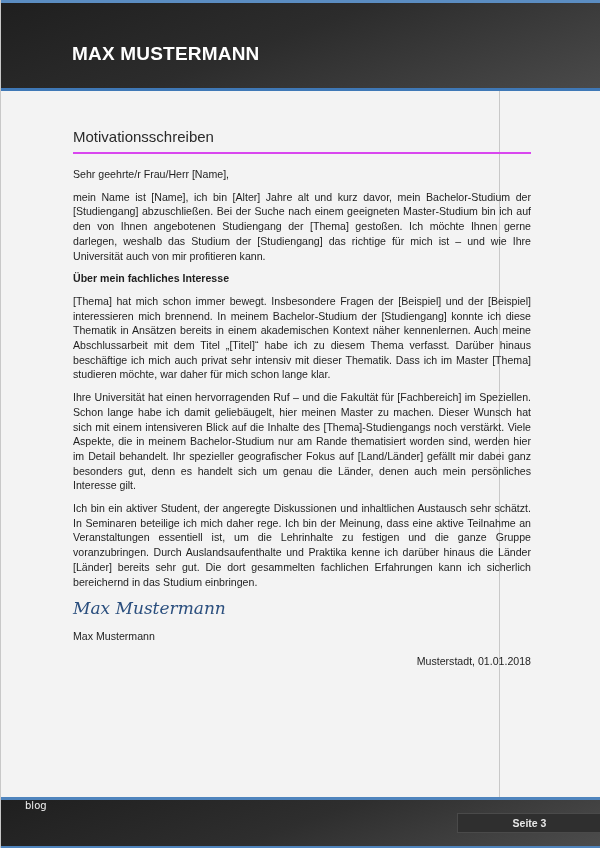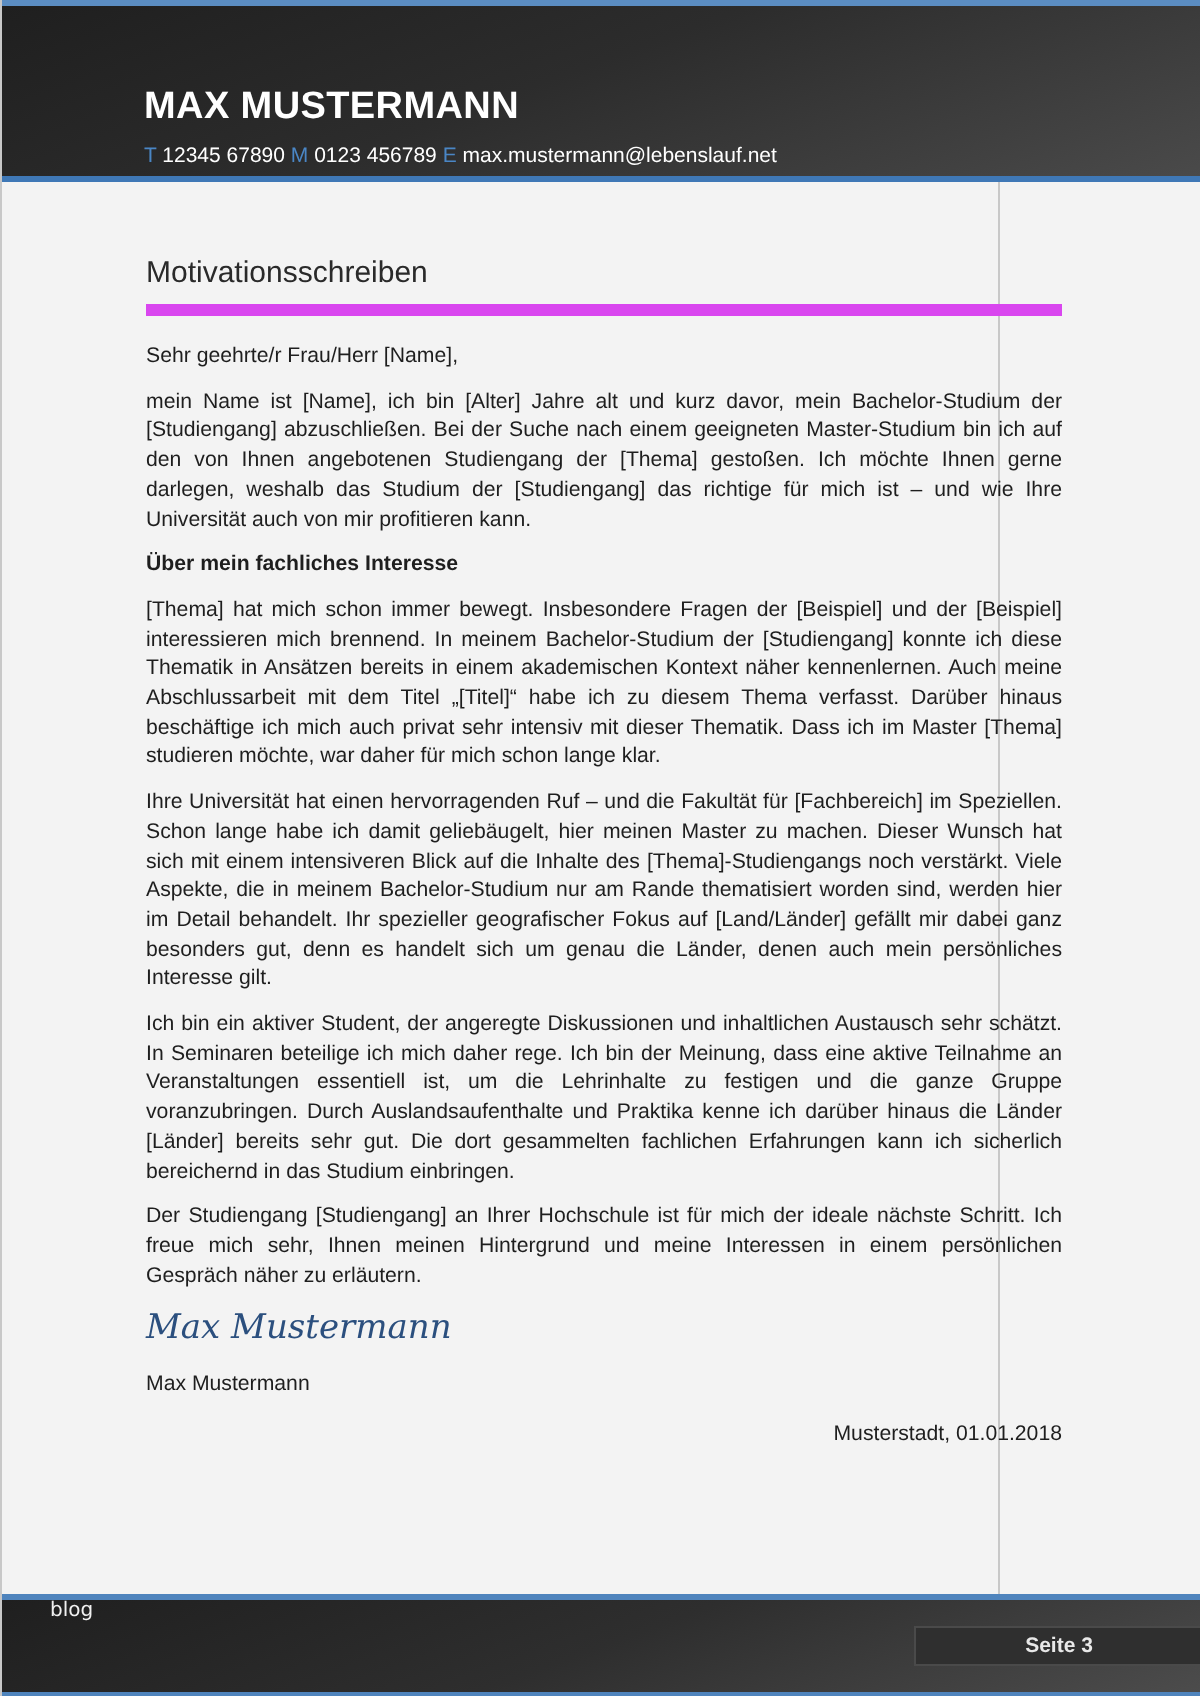--- a/index.html
+++ b/index.html
@@ -30,21 +30,21 @@
       position: absolute; left: 71px; top: 69px;
       color: #ffffff; font-size: 10.5px; white-space: nowrap;
     }
     .header .contact .lbl { color: #4a86c5; }
     .content {
       position: absolute; left: 72px; top: 128px; width: 458px;
       color: #1e1e1e; font-size: 10.6px; line-height: 14.7px;
     }
     .title {
       font-size: 15px; color: #2a2a2a; padding-bottom: 6px;
-      border-bottom: 6px solid #d946ef; margin-bottom: 13px;
+      border-bottom: 2px solid #d946ef; margin-bottom: 13px;
       line-height: 18px;
     }
     .content p { margin: 0 0 8px 0; text-align: justify; }
     .content h3 { margin: 0 0 8px 0; font-size: 10.6px; font-weight: bold; line-height: 14.7px; }
     .signature {
       font-family: "DejaVu Serif", serif; font-style: italic;
       color: #2b4f7e; font-size: 17px; margin: 6px 0 10px 0; line-height: 22px;
     }
     .date { text-align: right; margin-top: 10px; }
     .footer {
@@ -65,43 +65,34 @@
       text-align: center; line-height: 18px; font-weight: bold;
     }
   </style>
 </head>
 <body>
 
 <div class="page">
 
   <div class="header">
     <div class="name">MAX MUSTERMANN</div>
-    <div class="contact">
-      <span class="lbl">T</span>
-      <span>12345 67890</span>
-      <span class="lbl">M</span>
-      <span>0123 456789</span>
-      <span class="lbl">E</span>
-      <span>max.mustermann@lebenslauf.net</span>
-    </div>
   </div>
 
   <div class="content">
     <div class="title">Motivationsschreiben</div>
     <p>Sehr geehrte/r Frau/Herr [Name],</p>
     <p>mein Name ist [Name], ich bin [Alter] Jahre alt und kurz davor, mein Bachelor-Studium der [Studiengang] abzuschließen. Bei der Suche nach einem geeigneten Master-Studium bin ich auf den von Ihnen angebotenen Studiengang der [Thema] gestoßen. Ich möchte Ihnen gerne darlegen, weshalb das Studium der [Studiengang] das richtige für mich ist – und wie Ihre Universität auch von mir profitieren kann.</p>
 
     <h3>Über mein fachliches Interesse</h3>
     <p>[Thema] hat mich schon immer bewegt. Insbesondere Fragen der [Beispiel] und der [Beispiel] interessieren mich brennend. In meinem Bachelor-Studium der [Studiengang] konnte ich diese Thematik in Ansätzen bereits in einem akademischen Kontext näher kennenlernen. Auch meine Abschlussarbeit mit dem Titel „[Titel]“ habe ich zu diesem Thema verfasst. Darüber hinaus beschäftige ich mich auch privat sehr intensiv mit dieser Thematik. Dass ich im Master [Thema] studieren möchte, war daher für mich schon lange klar.</p>
 
     <p>Ihre Universität hat einen hervorragenden Ruf – und die Fakultät für [Fachbereich] im Speziellen. Schon lange habe ich damit geliebäugelt, hier meinen Master zu machen. Dieser Wunsch hat sich mit einem intensiveren Blick auf die Inhalte des [Thema]-Studiengangs noch verstärkt. Viele Aspekte, die in meinem Bachelor-Studium nur am Rande thematisiert worden sind, werden hier im Detail behandelt. Ihr spezieller geografischer Fokus auf [Land/Länder] gefällt mir dabei ganz besonders gut, denn es handelt sich um genau die Länder, denen auch mein persönliches Interesse gilt.</p>
 
     <p>Ich bin ein aktiver Student, der angeregte Diskussionen und inhaltlichen Austausch sehr schätzt. In Seminaren beteilige ich mich daher rege. Ich bin der Meinung, dass eine aktive Teilnahme an Veranstaltungen essentiell ist, um die Lehrinhalte zu festigen und die ganze Gruppe voranzubringen. Durch Auslandsaufenthalte und Praktika kenne ich darüber hinaus die Länder [Länder] bereits sehr gut. Die dort gesammelten fachlichen Erfahrungen kann ich sicherlich bereichernd in das Studium einbringen.</p>
 
-    <p>Der Studiengang [Studiengang] an Ihrer Hochschule ist für mich der ideale nächste Schritt. Ich freue mich sehr, Ihnen meinen Hintergrund und meine Interessen in einem persönlichen Gespräch näher zu erläutern.</p>
 
     <div class="signature">Max Mustermann</div>
     <p>Max Mustermann</p>
     <div class="date">Musterstadt, 01.01.2018</div>
   </div>
 
   <div class="footer">
     <div class="blog">blog</div>
     <div class="page-box">Seite 3</div>
   </div>

